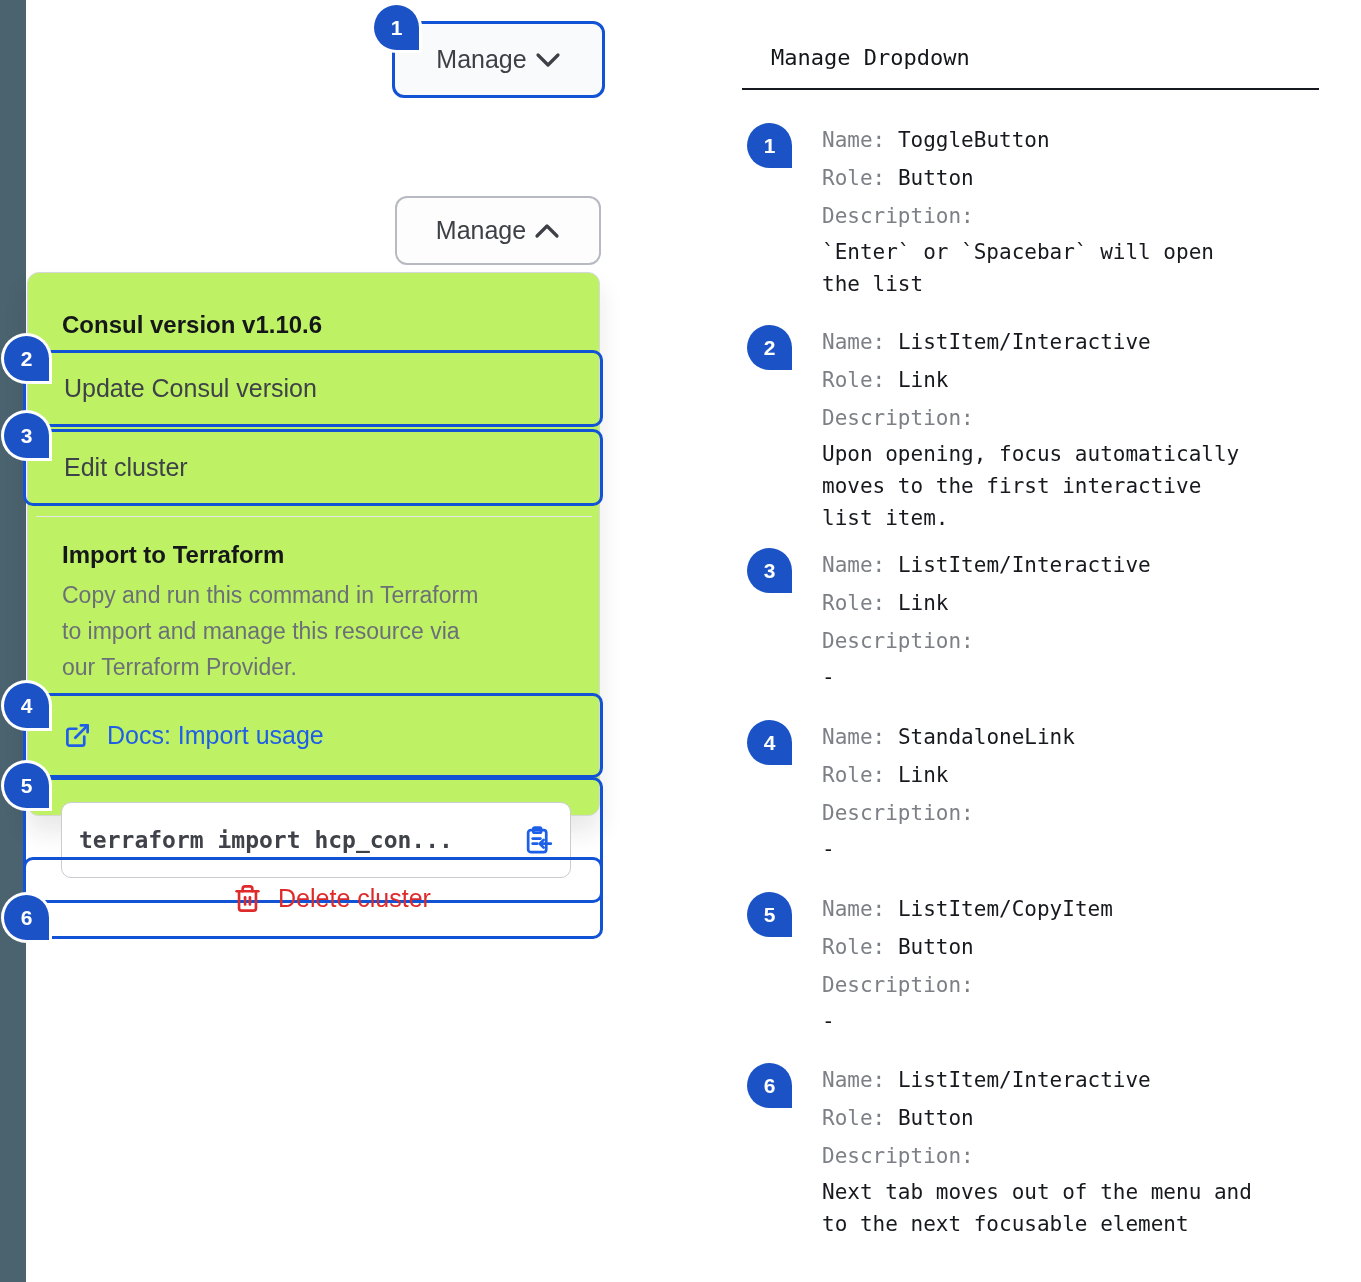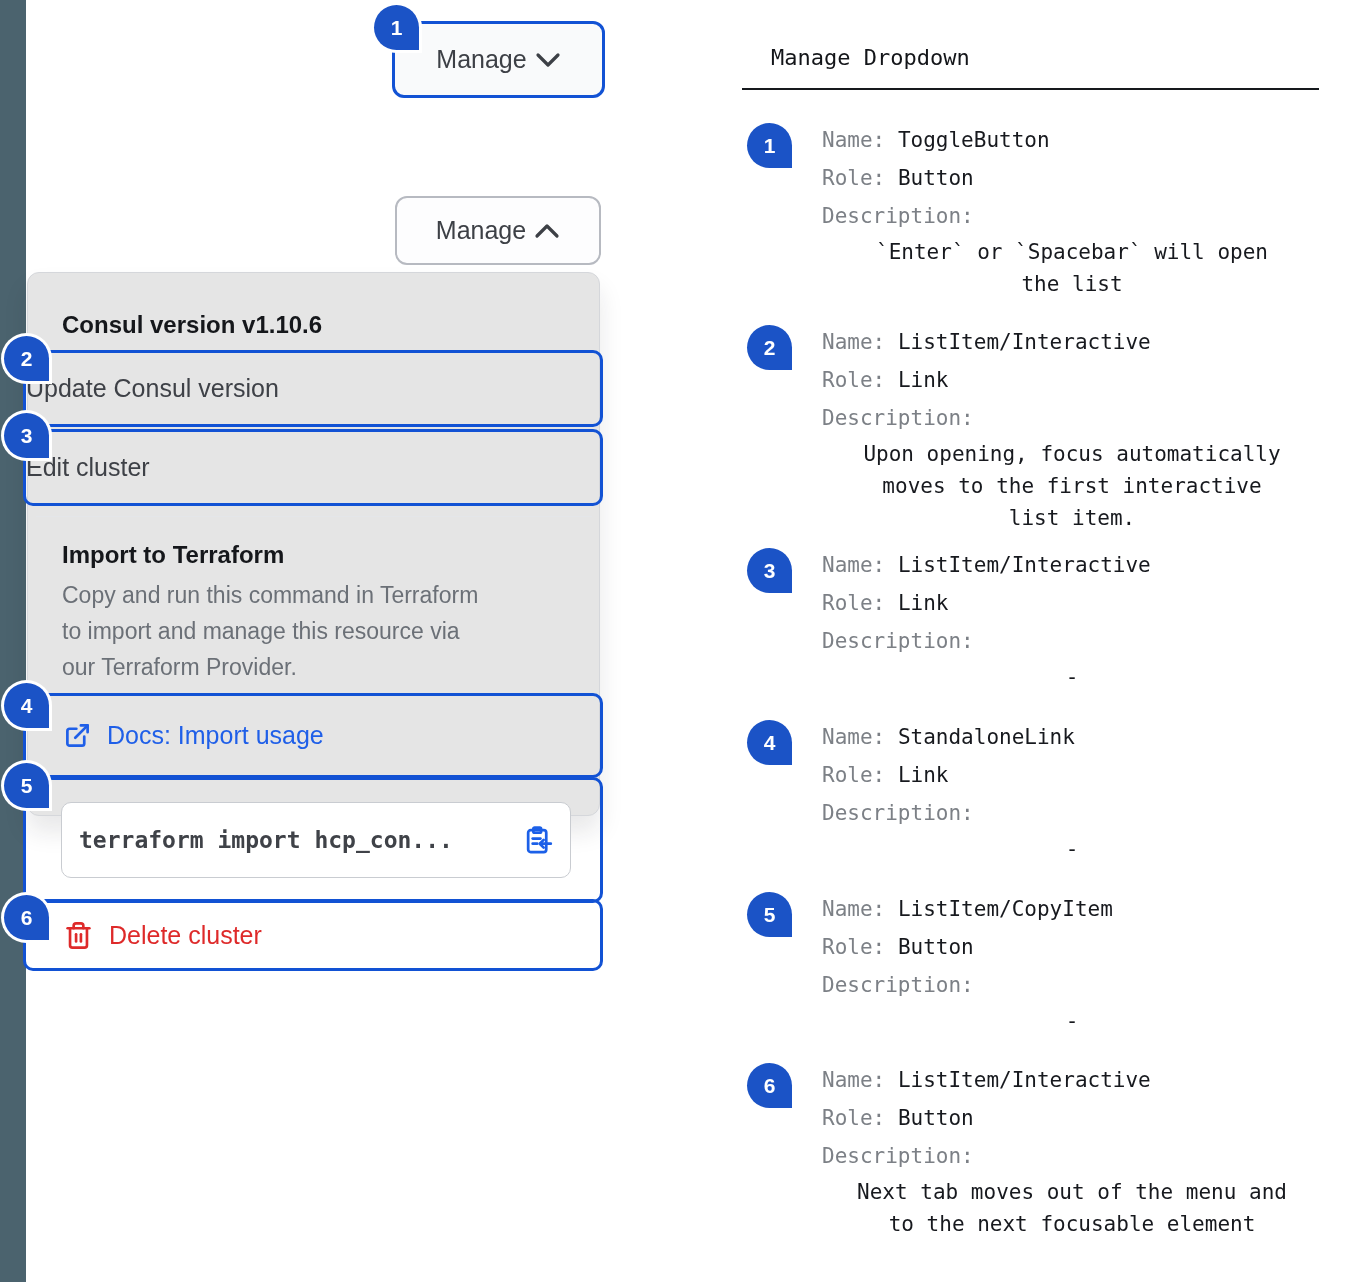--- a/index.html
+++ b/index.html
@@ -20,21 +20,21 @@
 
   
   .btn { position:absolute; display:flex; align-items:center; justify-content:center; gap:8px;
          color:#3d4046; font-size:25px; background:#f9fafb; cursor:pointer; }
   .btn-focused { left:392px; top:21px; width:213px; height:77px; border:3px solid #1252d4; border-radius:12px; }
   .btn-plain   { left:395px; top:196px; width:206px; height:69px; border:2px solid #b7bac1; border-radius:12px; background:#fdfdfe; }
 
   
   .panel {
     position:absolute; left:27px; top:272px; width:573px; height:544px;
-    background:#e5e5e5; border:1px solid #d5d7db; border-radius:12px;
+    background:#bef264; border:1px solid #d5d7db; border-radius:12px;
     box-shadow:0 16px 24px rgba(28,33,40,0.10);
   }
   .panel-header { position:absolute; left:34px; font-size:24px; font-weight:bold; color:#15171b; }
   .hdr1 { top:38px; }
   .hdr2 { top:268px; }
   .panel-divider { position:absolute; left:8px; top:243px; width:556px; height:1px; background:#e4e6e9; }
   .panel-para {
     position:absolute; left:34px; top:304px; width:508px;
     font-size:23px; line-height:36px; color:#6b7077; white-space:pre-line;
   }
@@ -42,23 +42,23 @@
   
   .focus-item {
     position:absolute; left:23px; width:580px;
     border:3px solid #1252d4; border-radius:10px;
     display:flex; align-items:center; background:transparent; z-index:5; cursor:pointer;
   }
   .fi-update { top:350px; height:77px; }
   .fi-edit   { top:429px; height:77px; }
   .fi-docs   { top:693px; height:85px; }
   .fi-copy   { top:777px; height:126px;font-weight:bold; }
-  .fi-delete { top:899px; height:72px; }
-
-  .item-label { font-size:25px; color:#3e4147; }
+  .fi-delete { top:857px; height:82px;justify-content:center; }
+
+  .item-label { padding-left:38px; font-size:25px; color:#3e4147; }
   .docs-row, .delete-row { display:flex; align-items:center; gap:16px; padding-left:38px; }
   .docs-row .link-text { font-size:25px; color:#1f5fe8; }
   .delete-row .delete-text { font-size:25px; color:#de2a2a; }
 
   .code-box {
     margin-left:35px; width:510px; height:76px; border:1.5px solid #c9ccd1; border-radius:10px;
     background:#ffffff; display:flex; align-items:center; justify-content:space-between;
     padding:0 16px 0 17px;
   }
   .code-text { font-family:"DejaVu Sans Mono", monospace; font-size:23px; color:#3f4248; white-space:nowrap; }
@@ -68,21 +68,21 @@
   
   .anno-title { position:absolute; left:771px; top:45px; font-family:"DejaVu Sans Mono", monospace; font-size:22px; color:#131519; }
   .anno-hr { position:absolute; left:742px; top:88px; width:577px; height:2px; background:#16191d; }
   .entry { position:absolute; left:742px; width:580px; }
   .entry .ebadge { position:absolute; left:5px; top:2px; }
   .entry .etext { margin-left:80px; }
   .fline { font-family:"DejaVu Sans Mono", monospace; font-size:21px; line-height:38px; color:#17191e; white-space:pre; }
   .fline .lbl { color:#7c8086; }
   .edesc {
     font-family:"DejaVu Sans Mono", monospace; font-size:21px; line-height:32px;
-    color:#17191e; white-space:pre-line; margin-top:1px;text-align:center;
+    color:#17191e; white-space:pre-line; margin-top:1px;
   }
 </style>
 </head>
 <body>
 
 <div class="canvas">
 
   <div class="strip"></div>
 
   <button class="btn btn-focused">

